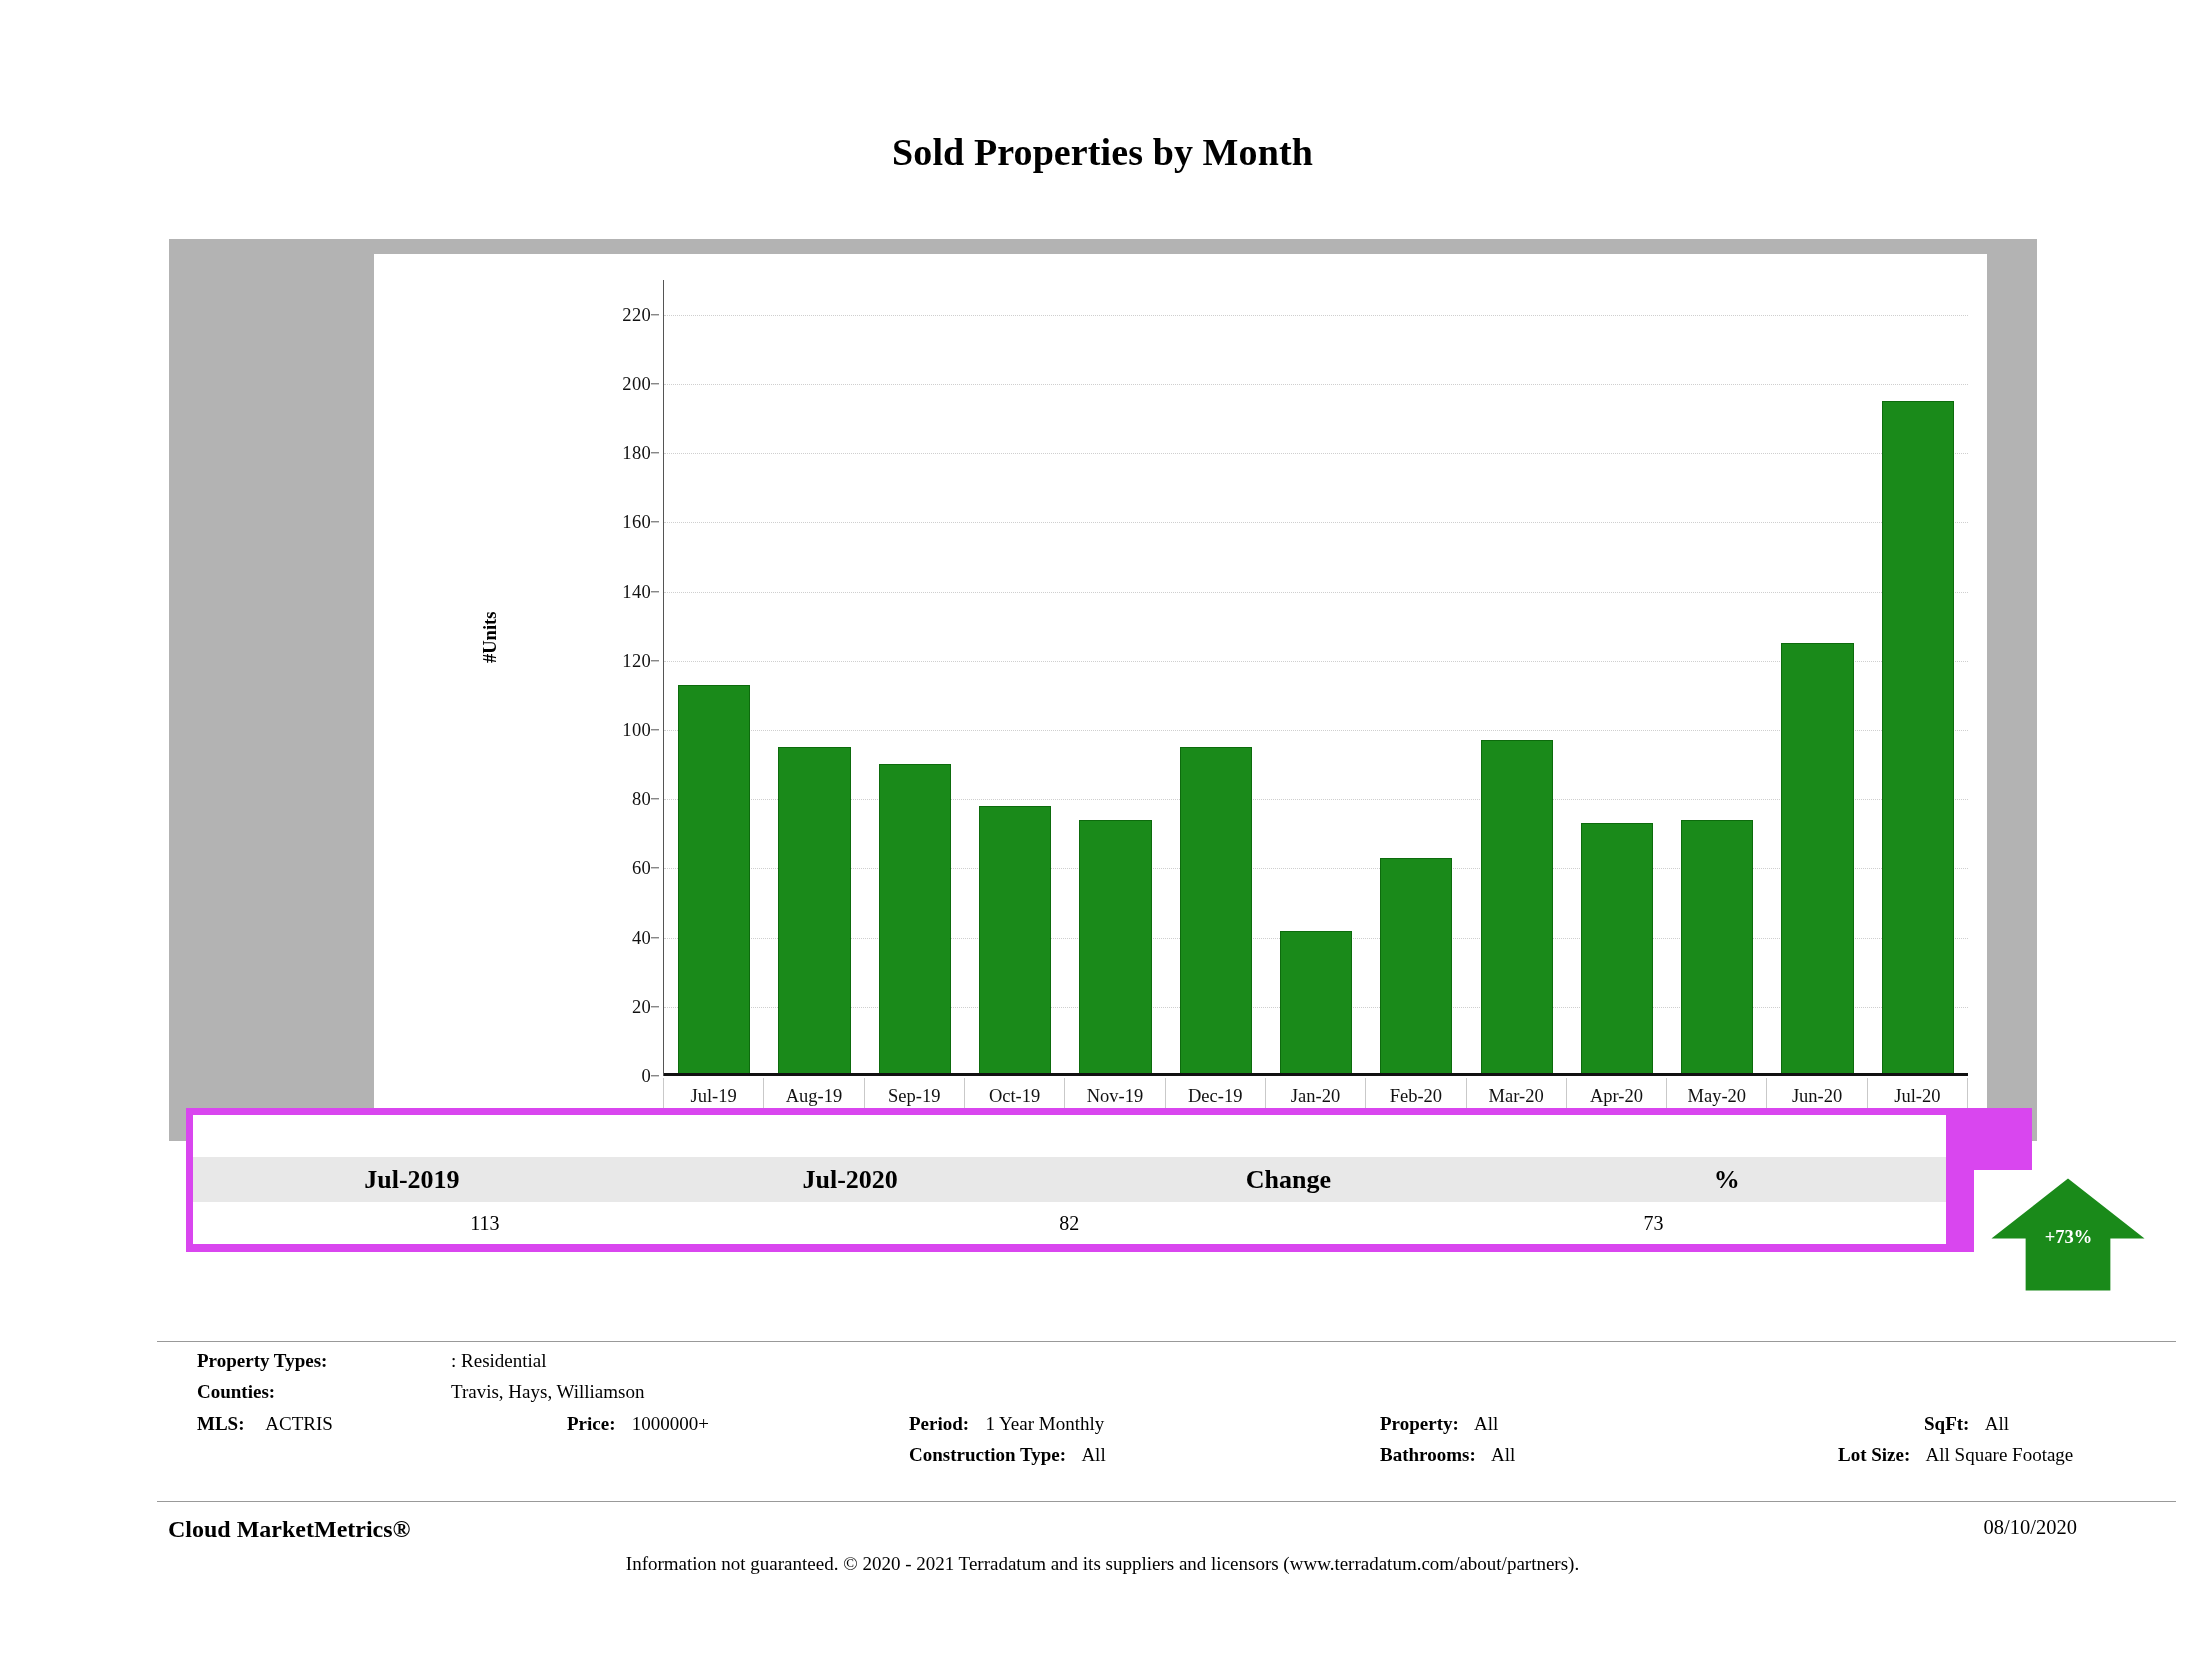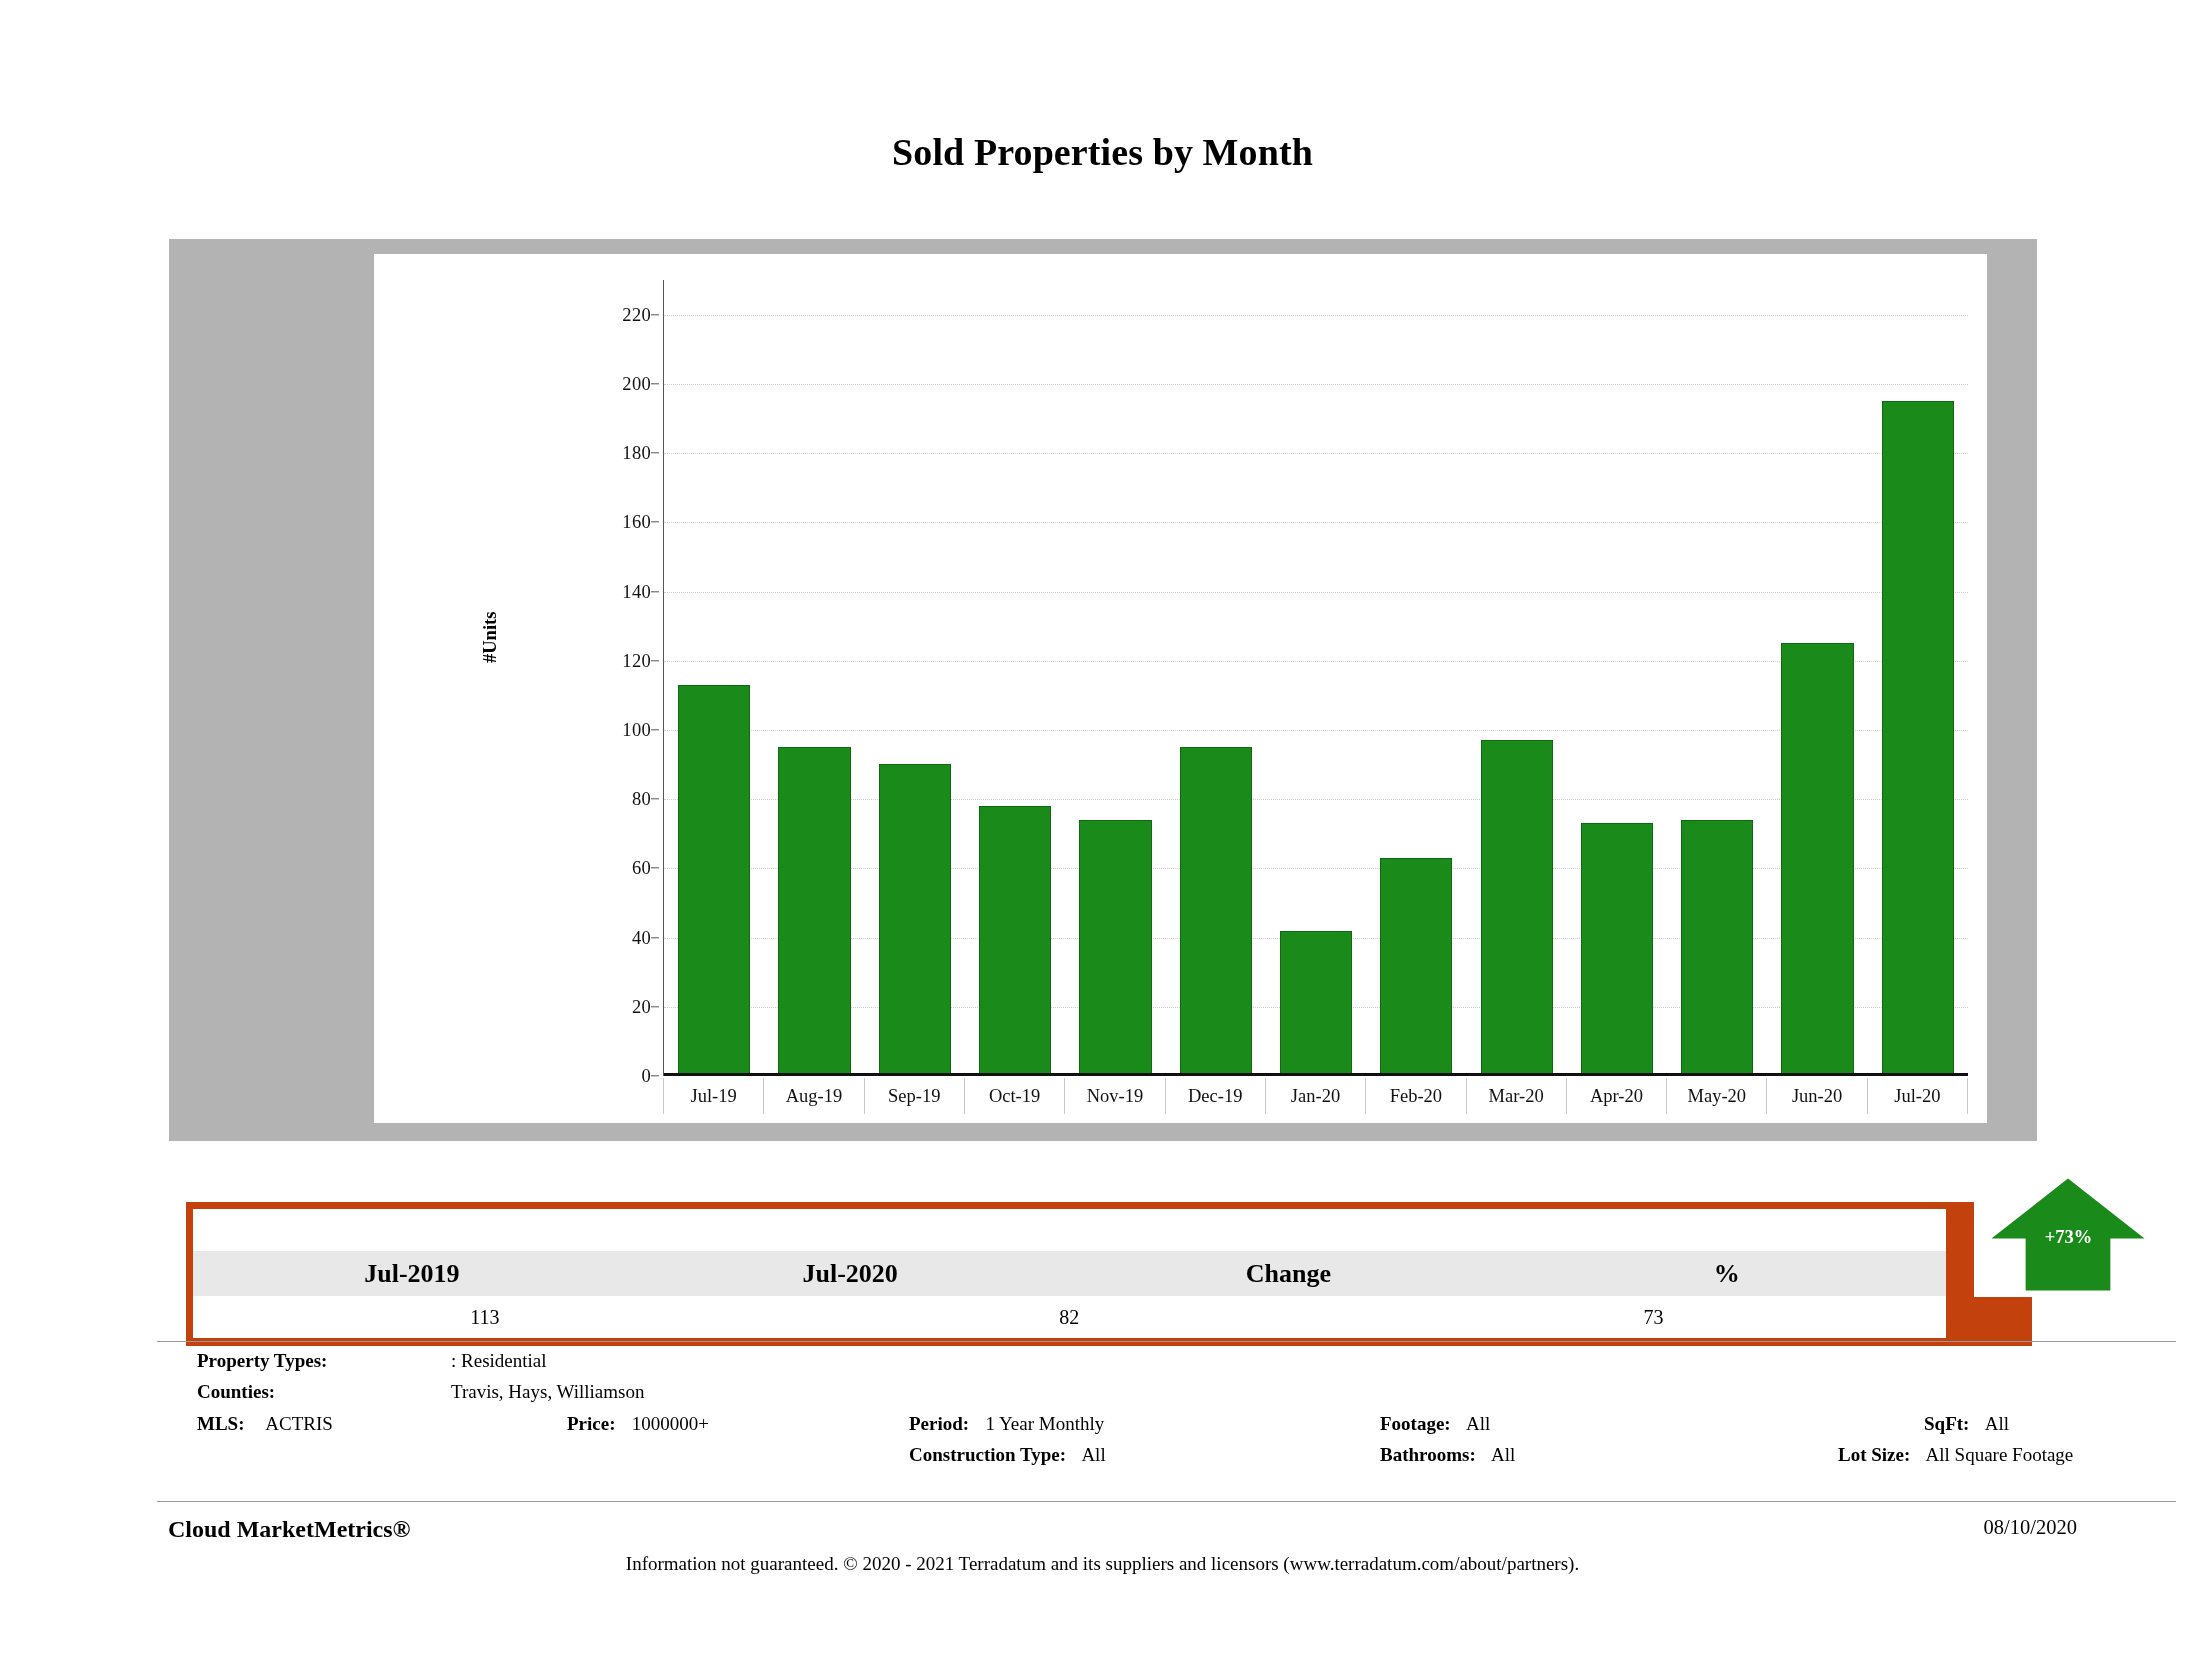--- a/index.html
+++ b/index.html
@@ -165,24 +165,24 @@
     line-height: 36px;
     border-right: 0.7px solid #c9c9c9;
     box-sizing: border-box;
   }
   .xcell:first-child { border-left: 0.7px solid #c9c9c9; }
 
   
   .summary {
     position: absolute;
     left: 186px;
-    top: 1202px;
+    top: 1108px;
     width: 1846px;
     height: 144px;
-    background: #c2410c;
+    background: #d946ef;
     box-sizing: border-box;
   }
   .summary-inner {
     position: absolute;
     left: 6.8px;
     top: 6.8px;
     width: 1753px;
     height: 130px;
   }
   .summary-blank {
@@ -468,21 +468,21 @@
       <span class="b">Price:</span>
       <span style="display:inline-block;width:6.8px;"></span>
       <span>1000000+</span>
     </div>
     <div class="crit-row" style="left:752px; top:63px;">
       <span class="b">Period:</span>
       <span style="display:inline-block;width:6.8px;"></span>
       <span>1 Year Monthly</span>
     </div>
     <div class="crit-row" style="left:1223px; top:63px;">
-      <span class="b">Footage:</span>
+      <span class="b">Property:</span>
       <span style="display:inline-block;width:6.8px;"></span>
       <span>All</span>
     </div>
     <div class="crit-row" style="left:1767px; top:63px;">
       <span class="b">SqFt:</span>
       <span style="display:inline-block;width:6.8px;"></span>
       <span>All</span>
     </div>
 
     <div class="crit-row" style="left:752px; top:94px;">

